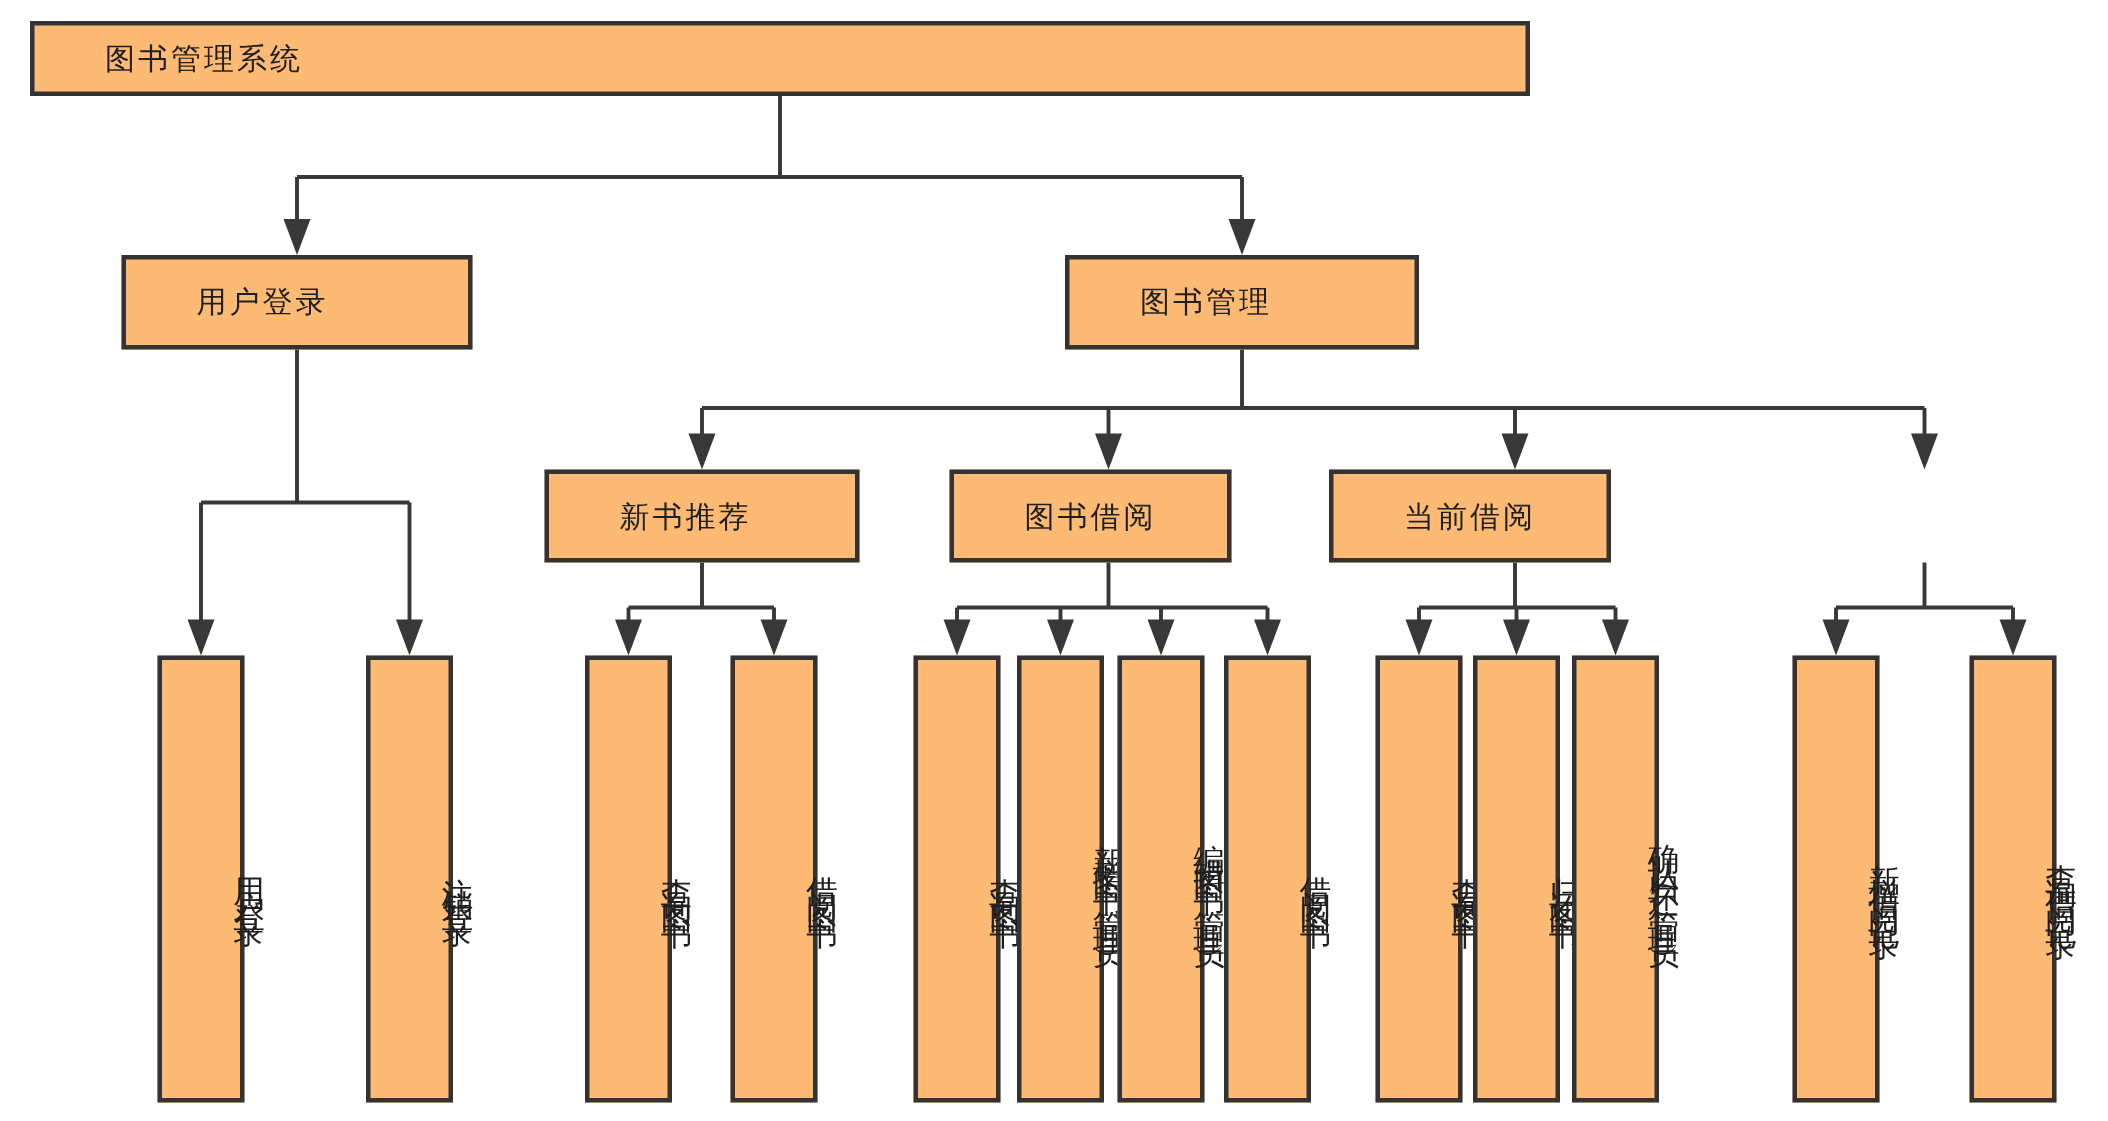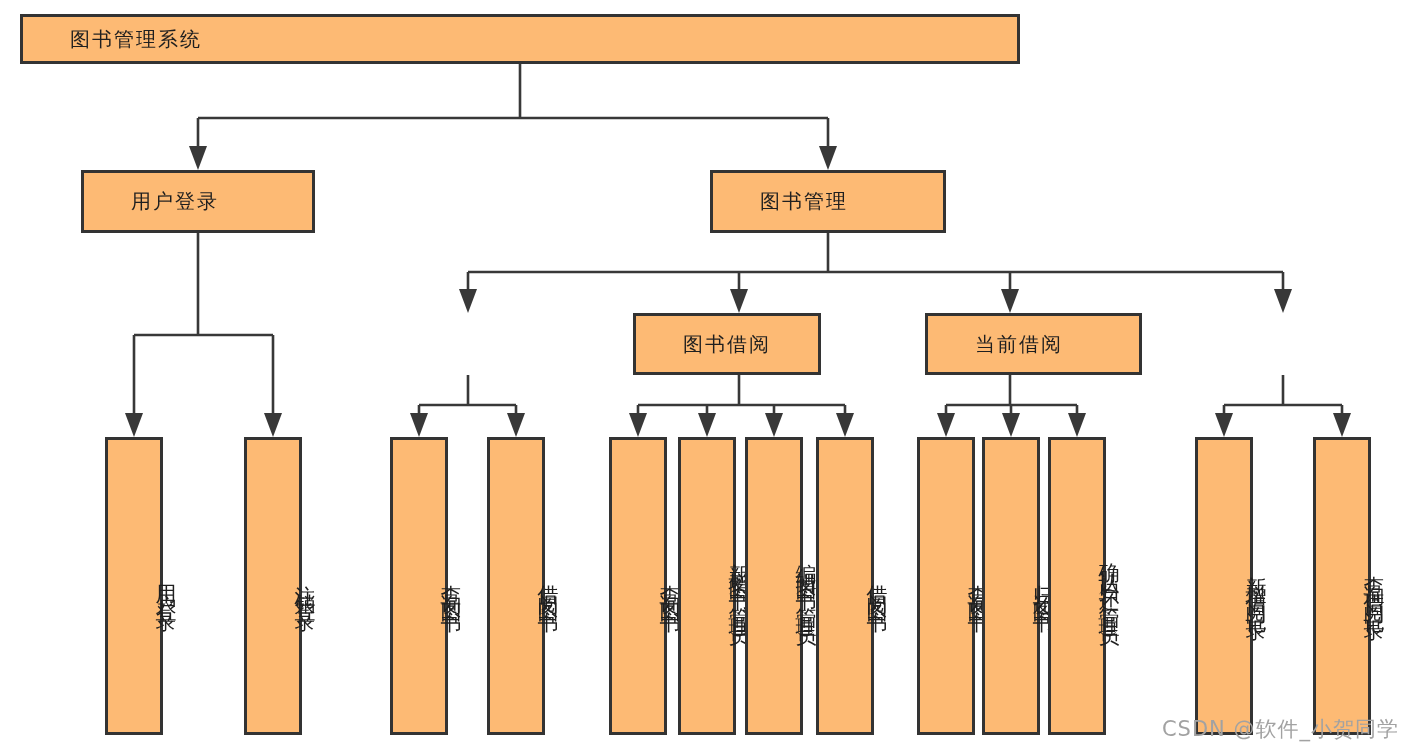--- a/index.html
+++ b/index.html
@@ -111,24 +111,27 @@
     <span class="h-label">图书管理系统</span>
   </div>
 
   <div class="box" style="left:81px; top:170px; width:234px; height:63px;">
     <span class="h-label">用户登录</span>
   </div>
   <div class="box" style="left:710px; top:170px; width:236px; height:63px;">
     <span class="h-label">图书管理</span>
   </div>
 
+  <div class="box" style="left:363px; top:313px; width:210px; height:62px;">
+    <span class="h-label">新书推荐</span>
+  </div>
   <div class="box" style="left:633px; top:313px; width:188px; height:62px;">
     <span class="h-label">图书借阅</span>
   </div>
-  <div class="box" style="left:925px; top:313px; width:217px; height:62px;">
+  <div class="box" style="left:886px; top:313px; width:188px; height:62px;">
     <span class="h-label">当前借阅</span>
   </div>
 
   <div class="box v-box" style="left:105px;">
     <span class="v-label">用户登录</span>
   </div>
   <div class="box v-box" style="left:244px;">
     <span class="v-label">注销登录</span>
   </div>
 
@@ -162,15 +165,14 @@
     <span class="v-label">确认归还（管理员）</span>
   </div>
 
   <div class="box v-box" style="left:1195px;">
     <span class="v-label">新增借阅记录</span>
   </div>
   <div class="box v-box" style="left:1313px;">
     <span class="v-label">查询借阅记录</span>
   </div>
 
-  <div class="watermark">CSDN @软件_小贺同学</div>
 
 </div>
 
 </body></html>

